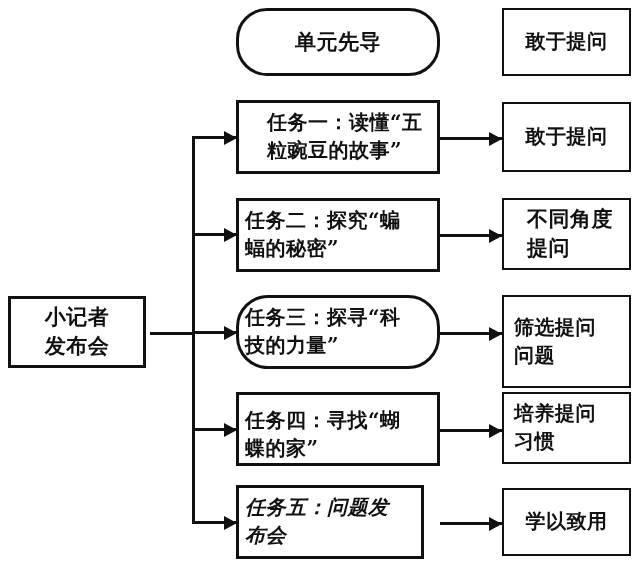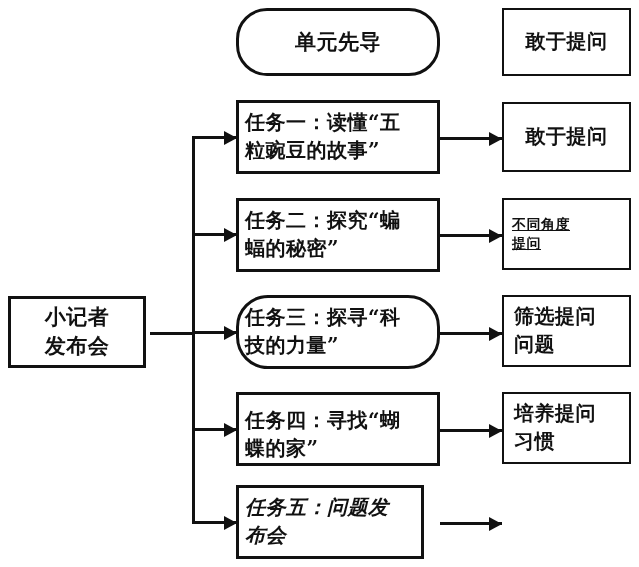--- a/index.html
+++ b/index.html
@@ -107,21 +107,21 @@
 
   <div class="node" style="left:8px; top:296px; width:138px; height:72px;align-items:center;">
     <span class="node-label label-center" style="font-size:21px;">小记者
 发布会</span>
   </div>
 
   <div class="node" style="left:236px; top:8px; width:204px; height:68px;border-radius:31px;">
     <span class="node-label label-center" style="font-size:21px;">单元先导</span>
   </div>
 
-  <div class="node" style="left:236px; top:100px; width:204px; height:74px;">
+  <div class="node" style="left:236px; top:100px; width:204px; height:74px;padding-left:22px;">
     <span class="node-label label-left" style="font-size:20px;">任务一：读懂“五
 粒豌豆的故事”</span>
   </div>
 
   <div class="node" style="left:236px; top:198px; width:204px; height:74px;">
     <span class="node-label label-left" style="font-size:20px;">任务二：探究“蝙
 蝠的秘密”</span>
   </div>
 
   <div class="node" style="left:236px; top:295px; width:204px; height:74px;border-radius:32px;">
@@ -141,28 +141,31 @@
 
   <div class="node thin" style="left:502px; top:8px; width:129px; height:68px;">
     <span class="node-label label-center" style="font-size:20px;">敢于提问</span>
   </div>
 
   <div class="node thin" style="left:502px; top:102px; width:129px; height:70px;">
     <span class="node-label label-center" style="font-size:20px;">敢于提问</span>
   </div>
 
   <div class="node thin" style="left:502px; top:198px; width:129px; height:72px;">
-    <span class="node-label label-left" style="font-size:14px; padding-left:8px;text-decoration:underline;">不同角度
+    <span class="node-label label-left" style="font-size:21px; padding-left:23px;">不同角度
 提问</span>
   </div>
 
-  <div class="node thin" style="left:502px; top:295px; width:129px; height:72px;">
+  <div class="node thin" style="left:502px; top:295px; width:129px; height:93px;">
     <span class="node-label label-left" style="font-size:20px; padding-left:10px;">筛选提问
 问题</span>
   </div>
 
   <div class="node thin" style="left:502px; top:392px; width:129px; height:72px;">
     <span class="node-label label-left" style="font-size:20px; padding-left:10px;">培养提问
 习惯</span>
   </div>
 
+  <div class="node thin" style="left:502px; top:488px; width:129px; height:68px;">
+    <span class="node-label label-center" style="font-size:20px;">学以致用</span>
+  </div>
 
 </div>
 
 </body></html>

